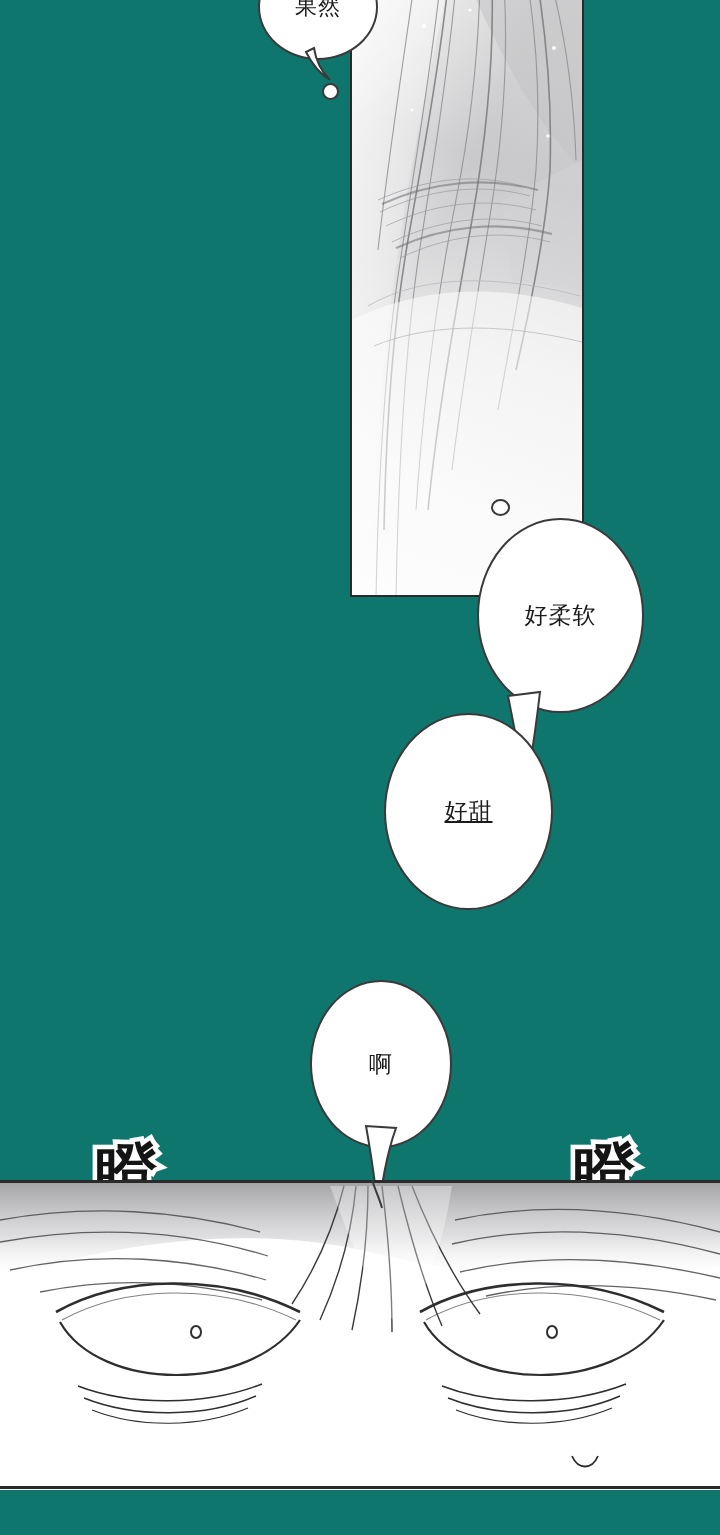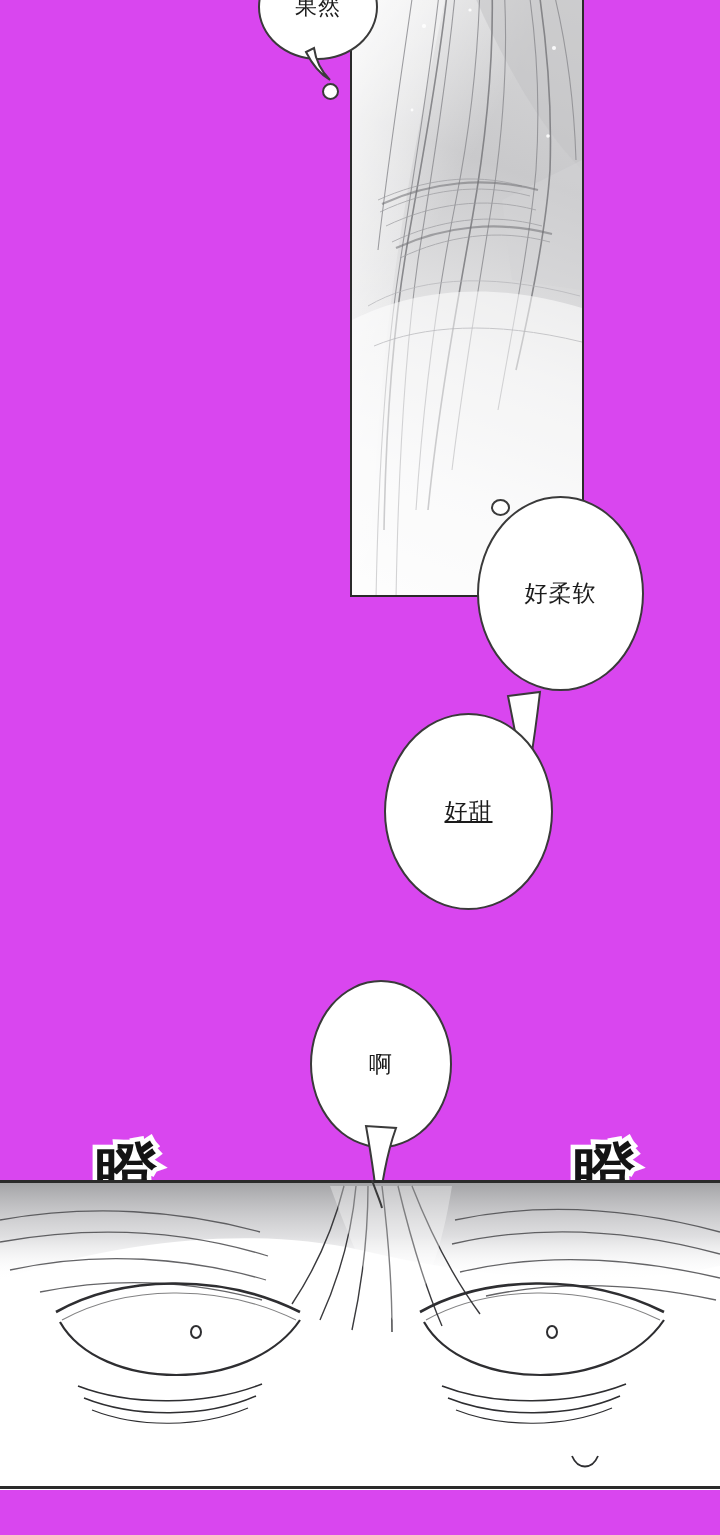--- a/index.html
+++ b/index.html
@@ -7,21 +7,21 @@
     padding: 0;
     background: #ffffff;
   }
   body {
     font-family: "Liberation Sans", sans-serif;
   }
   #page {
     position: relative;
     width: 720px;
     height: 1535px;
-    background: #d946ef;
+    background: #0f766e;
     overflow: hidden;
   }
 
   
   .panel {
     position: absolute;
     left: 350px;
     top: -10px;
     width: 230px;
     height: 605px;
@@ -49,21 +49,21 @@
   .bubble span {
     font-size: 23px;
     letter-spacing: 1px;
     white-space: nowrap;
     line-height: 1;
   }
 
   .b-guoran { left: 258px; top: -46px; width: 120px; height: 106px; }
   .b-guoran span { font-size: 22px; }
 
-  .b-rou { left: 477px; top: 496px; width: 167px; height: 195px; }
+  .b-rou { left: 477px; top: 518px; width: 167px; height: 195px; }
   .b-tian { left: 384px; top: 713px; width: 169px; height: 197px; text-decoration: underline; }
   .b-a    { left: 310px; top: 980px; width: 142px; height: 168px; }
 
   
   .tail { position: absolute; }
   .tail-dot {
     position: absolute;
     background: #ffffff;
     border: 2px solid #3a3a3a;
     border-radius: 50%;

